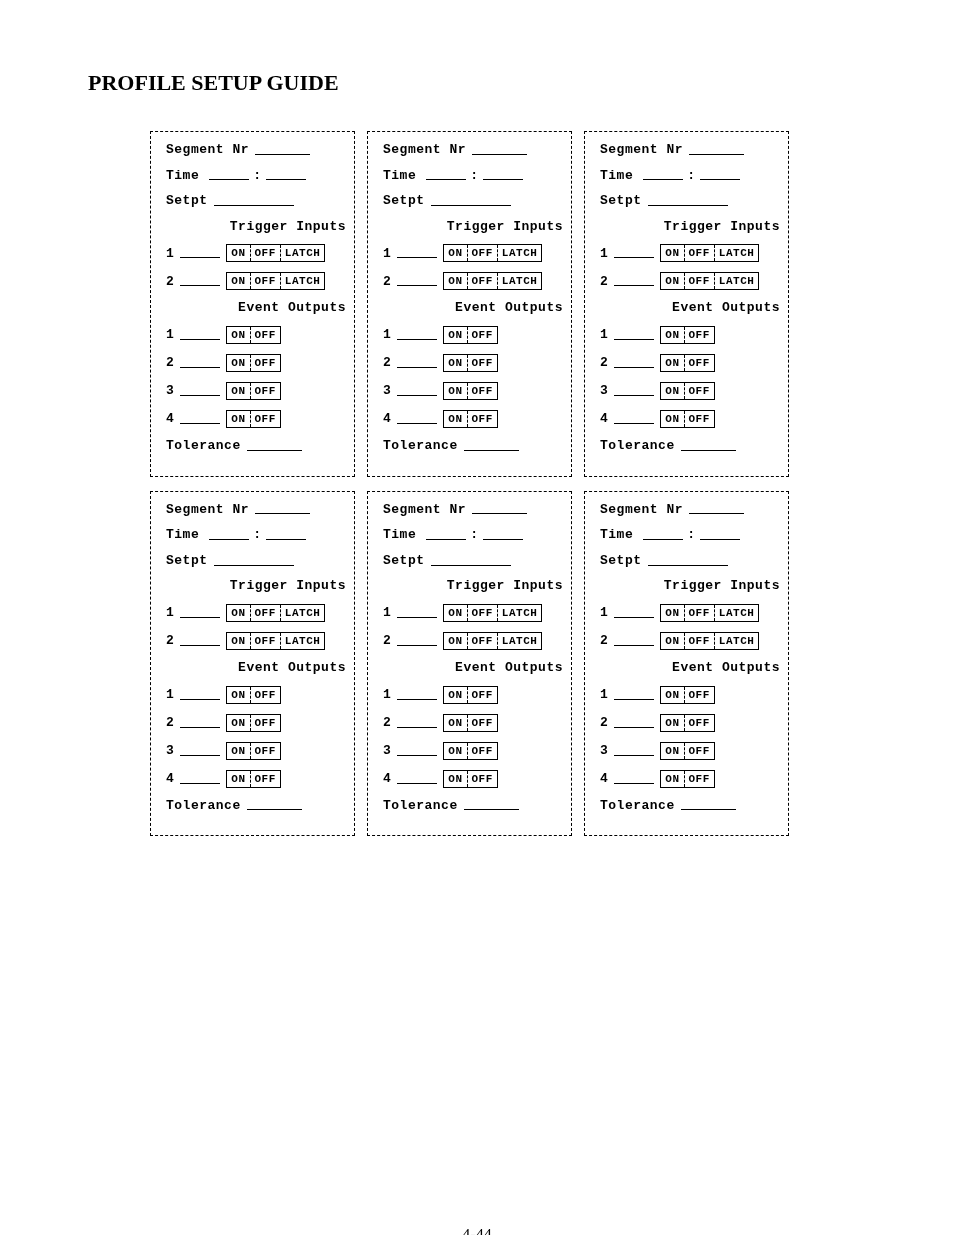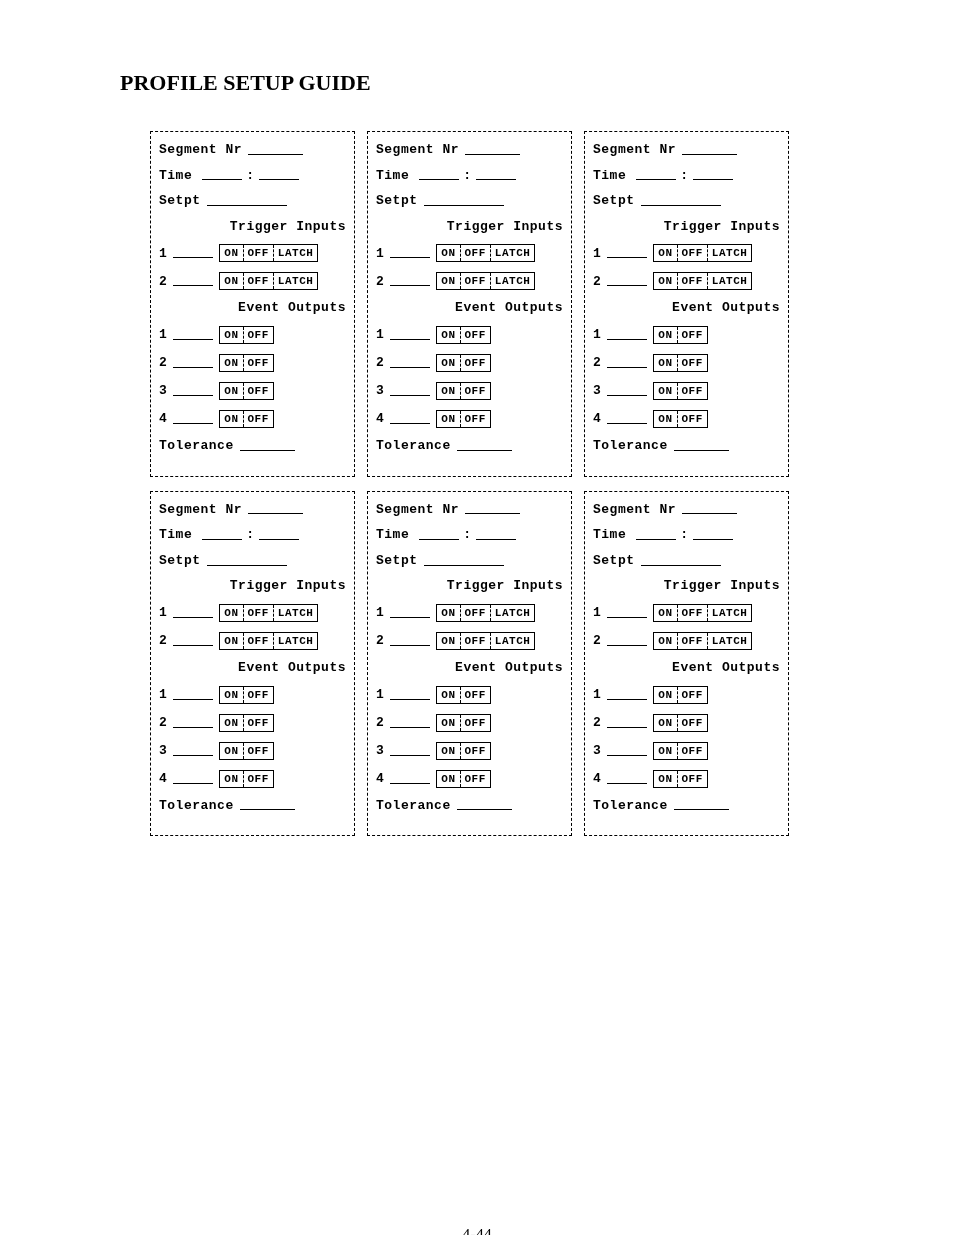--- a/index.html
+++ b/index.html
@@ -11,21 +11,21 @@
   }
   .page {
     width: 954px;
     padding-top: 70px;
     box-sizing: border-box;
   }
   .title {
     font-family: "Times New Roman", Times, serif;
     font-weight: bold;
     font-size: 22px;
-    margin-left: 120px;
+    margin-left: 88px;
     margin-bottom: 35px;
   }
   .grid {
     display: grid;
     grid-template-columns: repeat(3, 205px);
     grid-template-rows: repeat(2, auto);
     column-gap: 12px;
     row-gap: 14px;
     margin-left: 150px;
   }
@@ -33,21 +33,21 @@
     border: 1.5px dashed #000;
     padding: 8px 8px 12px 8px;
     font-size: 13px;
     font-weight: bold;
     letter-spacing: 0.5px;
     line-height: 1.2;
   }
   .row {
     display: flex;
     align-items: center;
-    margin: 10px 0;
+    margin: 10px 7px;
     white-space: nowrap;
   }
   .row.first { margin-top: 2px; }
   .label {
     display: inline-block;
   }
   .blank {
     display: inline-block;
     border-bottom: 1.5px solid #000;
     height: 0.7em;

